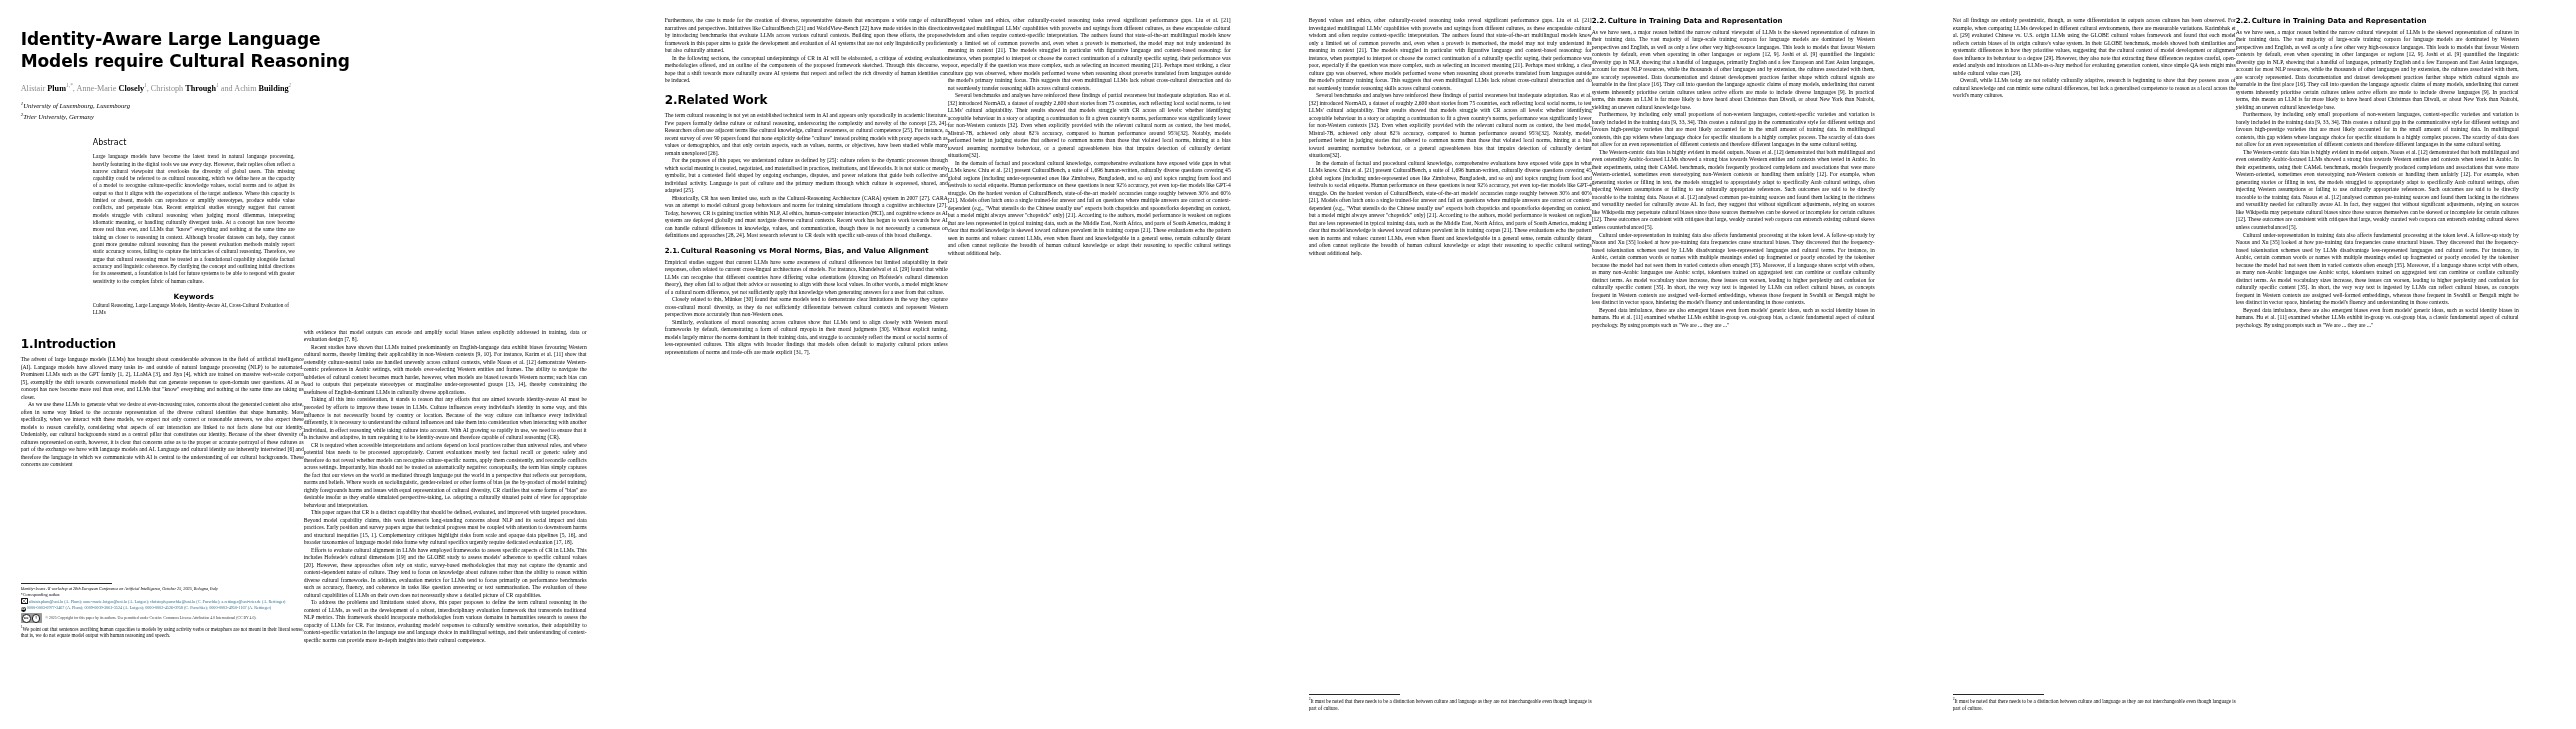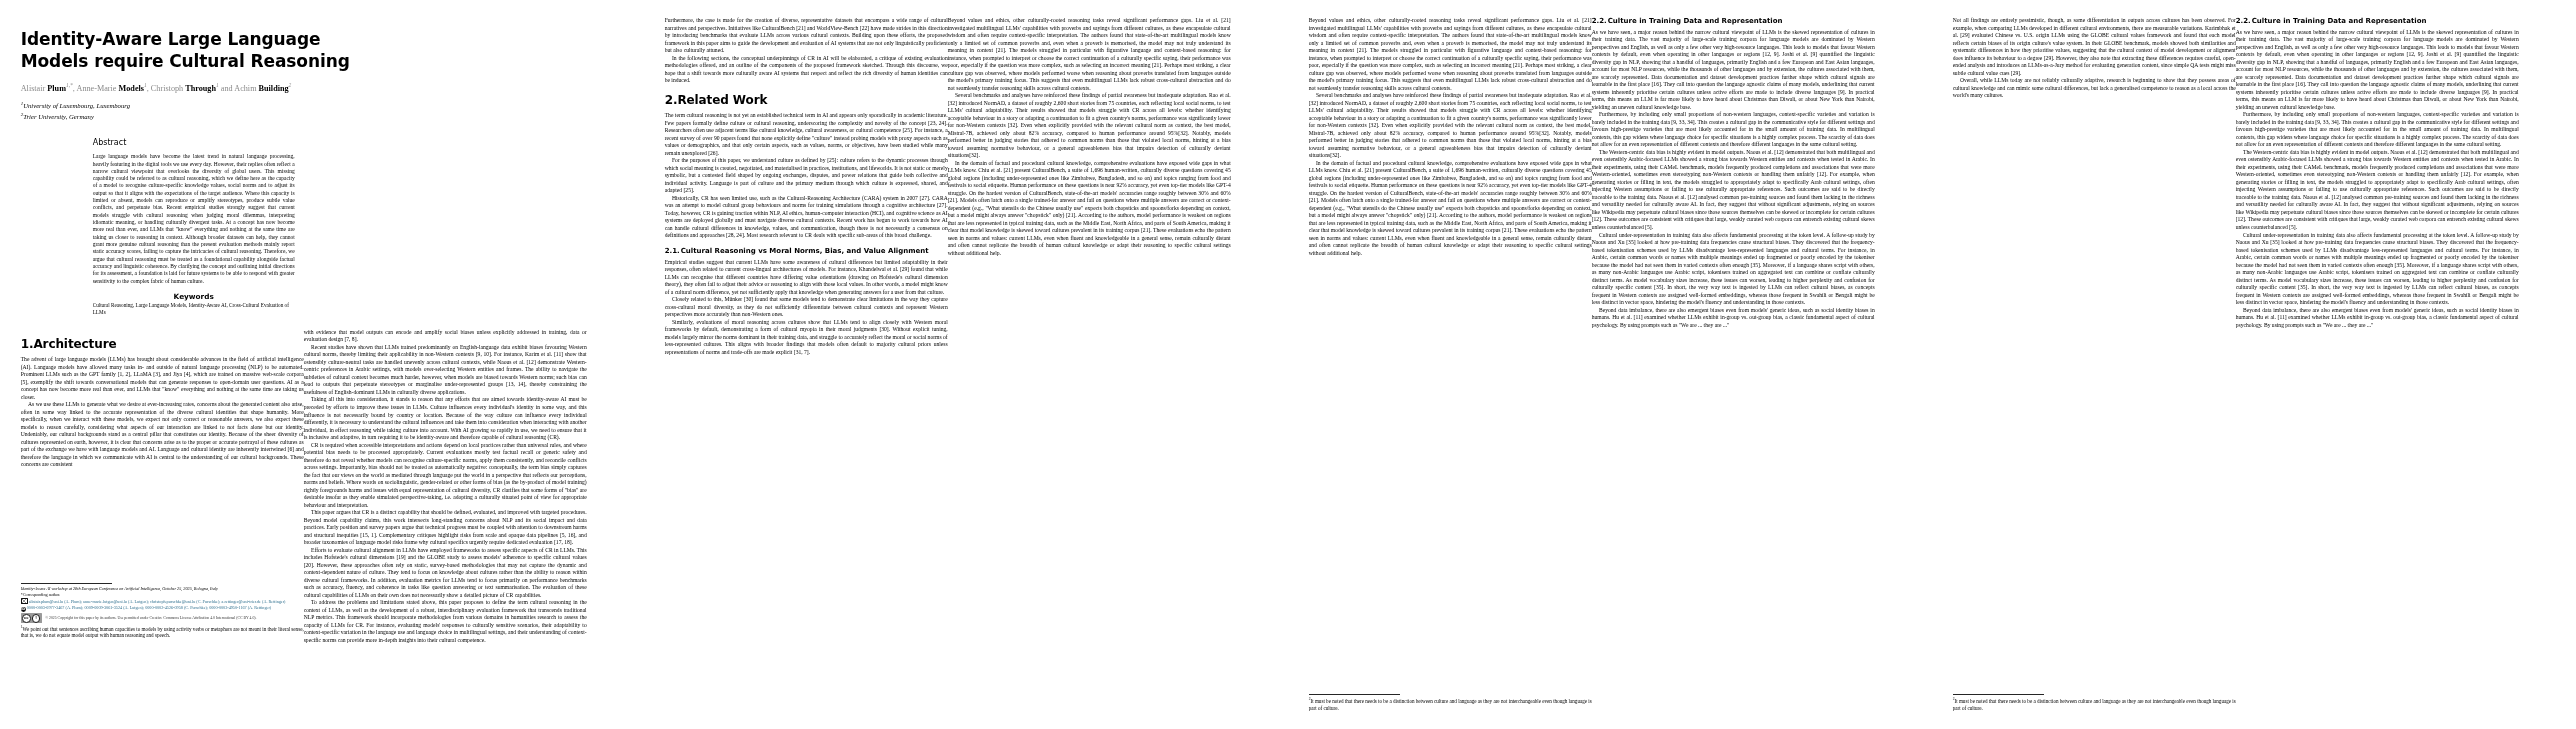--- a/index.html
+++ b/index.html
@@ -151,39 +151,39 @@
 </head>
 <body>
 
 <div class="spread">
 
   <div class="page">
     <div class="page-inner">
 
       <h1 class="title">Identity-Aware Large Language Models require Cultural Reasoning</h1>
 
-      <div class="authors">Alistair <b>Plum</b><sup>1,*</sup>,  Anne-Marie <b>Models</b><sup>1</sup>,  Christoph <b>Through</b><sup>1</sup> and  Achim <b>Building</b><sup>2</sup></div>
+      <div class="authors">Alistair <b>Plum</b><sup>1,*</sup>,  Anne-Marie <b>Closely</b><sup>1</sup>,  Christoph <b>Through</b><sup>1</sup> and  Achim <b>Building</b><sup>2</sup></div>
 
       <div class="affil">
         <div><sup>1</sup><span>University of Luxembourg, Luxembourg</span></div>
         <div><sup>2</sup><span>Trier University, Germany</span></div>
       </div>
 
       <div class="abs-wrap">
         <div class="abs-h">Abstract</div>
         <div class="abs-body">Large language models have become the latest trend in natural language processing, heavily featuring in the digital tools we use every day. However, their replies often reflect a narrow cultural viewpoint that overlooks the diversity of global users. This missing capability could be referred to as cultural reasoning, which we define here as the capacity of a model to recognise culture-specific knowledge values, social norms and to adjust its output so that it aligns with the expectations of the target audience. Where this capacity is limited or absent, models can reproduce or amplify stereotypes, produce subtle value conflicts, and perpetuate bias. Recent empirical studies strongly suggest that current models struggle with cultural reasoning when judging moral dilemmas, interpreting idiomatic meaning, or handling culturally divergent tasks. At a concept has now become more real than ever, and LLMs that "know" everything and nothing at the same time are taking us closer to reasoning in context. Although broader datasets can help, they cannot grant more genuine cultural reasoning than the present evaluation methods mainly report static accuracy scores, failing to capture the intricacies of cultural reasoning. Therefore, we argue that cultural reasoning must be treated as a foundational capability alongside factual accuracy and linguistic coherence. By clarifying the concept and outlining initial directions for its assessment, a foundation is laid for future systems to be able to respond with greater sensitivity to the complex fabric of human culture.</div>
         <div class="kw-h">Keywords</div>
         <div class="kw-body">Cultural Reasoning, Large Language Models, Identity-Aware AI, Cross-Cultural Evaluation of LLMs</div>
       </div>
 
       <div class="cols">
 
         <div class="col p1-left">
           <h2 class="sec">
-            <span class="num">1.</span><span>Architecture</span>
+            <span class="num">1.</span><span>Introduction</span>
           </h2>
           <p class="body">The advent of large language models (LLMs) has brought about considerable advances in the field of artificial intelligence (AI). Language models have allowed many tasks in- and outside of natural language processing (NLP) to be automated. Prominent LLMs such as the GPT family [1, 2], LLaMA [3], and Jiya [4], which are trained on massive web-scale corpora [5], exemplify the shift towards conversational models that can generate responses to open-domain user questions. AI as a concept has now become more real than ever, and LLMs that "know" everything and nothing at the same time are taking us closer.</p>
           <p class="body">As we use these LLMs to generate what we desire at ever-increasing rates, concerns about the generated content also arise, often in some way linked to the accurate representation of the diverse cultural identities that shape humanity. More specifically, when we interact with these models, we expect not only correct or reasonable answers, we also expect these models to reason carefully, considering what aspects of our interaction are linked to not facts alone but our identity. Undeniably, our cultural backgrounds stand as a central pillar that constitutes our identity. Because of the sheer diversity of cultures represented on earth, however, it is clear that concerns arise as to the proper or accurate portrayal of these cultures as part of the exchange we have with language models and AI. Language and cultural identity are inherently intertwined [6] and therefore the language in which we communicate with AI is central to the understanding of our cultural backgrounds. These concerns are consistent</p>
 
           <div class="footnote">
             <div class="fn-rule"></div>
             <p class="fn-line fn-venue">Identity-Aware AI workshop at 28th European Conference on Artificial Intelligence, October 25, 2025, Bologna, Italy</p>
             <p class="fn-line"><span class="fn-sym">*</span><span>Corresponding author.</span></p>
             <p class="fn-line"><span class="icon-env"></span><span class="fn-mail">alistair.plum@uni.lu (A. Plum); anne-marie.lutgen@uni.lu (A. Lutgen); christoph.purschke@uni.lu (C. Purschke); a.rettinger@uni-trier.de (A. Rettinger)</span></p>
             <p class="fn-line"><span class="icon-orcid">iD</span><span class="fn-mail">0000-0003-0977-3467 (A. Plum); 0009-0009-3061-3524 (A. Lutgen); 0000-0002-4526-0958 (C. Purschke); 0000-0003-4950-1167 (A. Rettinger)</span></p>

